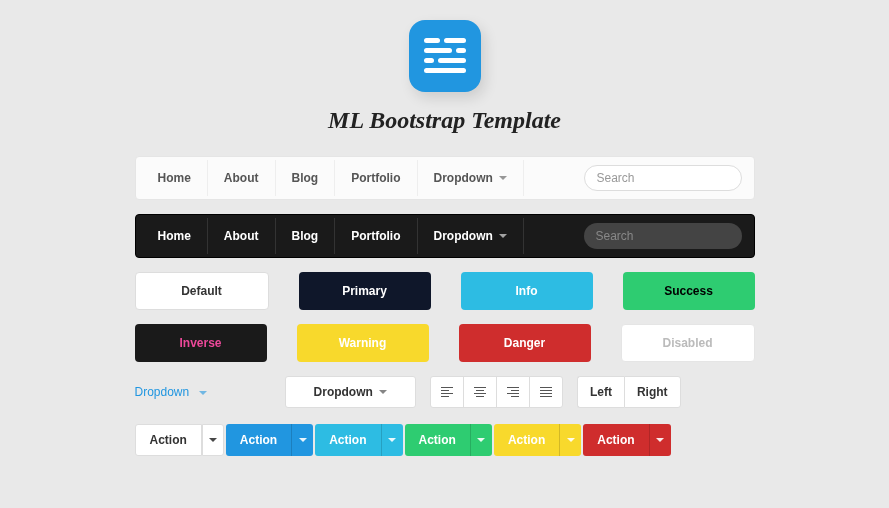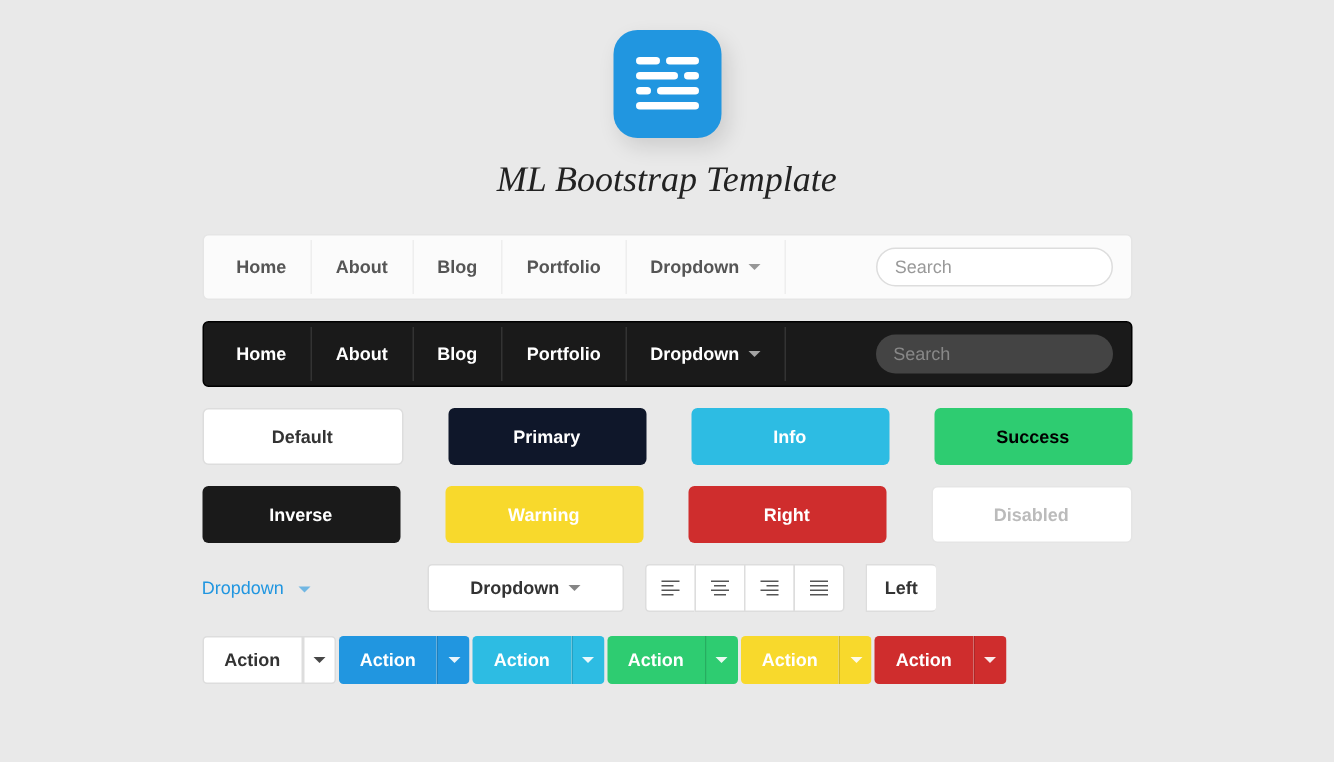--- a/index.html
+++ b/index.html
@@ -1,21 +1,21 @@
 <!DOCTYPE html>
 <html><head>
 <meta charset="utf-8">
 <style>
 *{box-sizing:border-box;margin:0;padding:0}
 body{background:#e9e9e9;font-family:Arial,Helvetica,sans-serif;font-size:13px;color:#333}
 .page{width:620px;margin:0 auto;padding:20px 0 0}
 .logo-wrap{text-align:center;margin-bottom:12px}
 .logo{display:inline-block;width:72px;height:72px;background:#2196e0;border-radius:16px;position:relative;box-shadow:4px 6px 14px rgba(0,0,0,0.12)}
 .logo svg{position:absolute;top:18px;left:15px}
-h1.title{text-align:center;font-size:24px;font-weight:normal;font-style:italic;color:#222;margin-bottom:22px;font-family:Georgia,serif}
+h1.title{text-align:center;font-size:24px;font-weight:bold;font-style:italic;color:#222;margin-bottom:22px;font-family:Georgia,serif}
 .navbar{display:flex;align-items:center;border-radius:4px;margin-bottom:14px;height:44px;padding:0 6px}
 .navbar-light{background:#fbfbfb;border:1px solid #e5e5e5}
 .navbar-dark{background:#1a1a1a;border:1px solid #000}
 .nav-item{padding:0 16px;height:36px;display:flex;align-items:center;font-size:12px;font-weight:bold;cursor:pointer}
 .navbar-light .nav-item{color:#555;border-right:1px solid #eee}
 .navbar-light .nav-item:last-of-type{border-right:none}
 .navbar-dark .nav-item{color:#fff;border-right:1px solid #333}
 .navbar-dark .nav-item:last-of-type{border-right:none}
 .caret{display:inline-block;width:0;height:0;border-left:4px solid transparent;border-right:4px solid transparent;border-top:4px solid currentColor;margin-left:6px;vertical-align:middle;opacity:.6}
 .nav-search{margin-left:auto;margin-right:6px}
@@ -23,21 +23,21 @@
 .navbar-light .nav-search input{border:1px solid #ddd;background:#fff;color:#555}
 .navbar-dark .nav-search input{border:none;background:#444;color:#aaa}
 .nav-search input::placeholder{color:#999}
 .navbar-dark .nav-search input::placeholder{color:#888}
 .btn-row{display:flex;gap:30px;margin-bottom:14px}
 .btn-big{flex:1;height:38px;border-radius:4px;border:none;font-size:12px;font-weight:bold;cursor:pointer}
 .btn-default{background:#fff;color:#333;border:1px solid #ddd}
 .btn-primary{background:#0f172a;color:#fff}
 .btn-info{background:#2dbce3;color:#fff}
 .btn-success{background:#2ecc71;color:#000000}
-.btn-inverse{background:#1a1a1a;color:#ffffff}
+.btn-inverse{background:#1a1a1a;color:#ec4899}
 .btn-warning{background:#f8d92c;color:#fff}
 .btn-danger{background:#cf2d2d;color:#fff}
 .btn-disabled{background:#fff;color:#bbb;border:1px solid #e5e5e5;cursor:not-allowed}
 .mixed-row{display:flex;align-items:center;gap:14px;margin-bottom:16px}
 .link-dd{color:#2196e0;font-size:12px;cursor:pointer}
 .dd-btn{background:#fff;border:1px solid #ddd;border-radius:3px;height:32px;padding:0 28px;font-size:12px;font-weight:bold;color:#333;cursor:pointer;display:flex;align-items:center}
 .icon-group{display:flex}
 .icon-btn{width:34px;height:32px;background:#fff;border:1px solid #ddd;display:flex;align-items:center;justify-content:center;cursor:pointer;margin-left:-1px}
 .icon-btn:first-child{border-radius:3px 0 0 3px;margin-left:0}
 .icon-btn:last-child{border-radius:0 3px 3px 0}
@@ -127,21 +127,21 @@
   <div class="btn-row">
     <button class="btn-big btn-default">Default</button>
     <button class="btn-big btn-primary">Primary</button>
     <button class="btn-big btn-info">Info</button>
     <button class="btn-big btn-success">Success</button>
   </div>
 
   <div class="btn-row">
     <button class="btn-big btn-inverse">Inverse</button>
     <button class="btn-big btn-warning">Warning</button>
-    <button class="btn-big btn-danger">Right</button>
+    <button class="btn-big btn-danger">Danger</button>
     <button class="btn-big btn-disabled">Disabled</button>
   </div>
 
   <div class="mixed-row">
     <span class="link-dd"><span>Dropdown</span> <span class="caret" style="border-top-color:#2196e0"></span></span>
     <div style="width:50px"></div>
     <div class="dd-btn">
         <span>Dropdown</span>
         <span class="caret"></span>
       </div>
@@ -174,20 +174,21 @@
           <div class="align-ico">
             <span></span>
             <span></span>
             <span></span>
             <span></span>
           </div>
         </div>
     </div>
     <div class="seg-group">
       <button class="seg-btn">Left</button>
+      <button class="seg-btn">Right</button>
     </div>
   </div>
 
   <div class="split-row">
     <div class="split split-default">
       <button class="split-main">Action</button>
       <button class="split-toggle">
           <span class="caret"></span>
         </button>
     </div>

